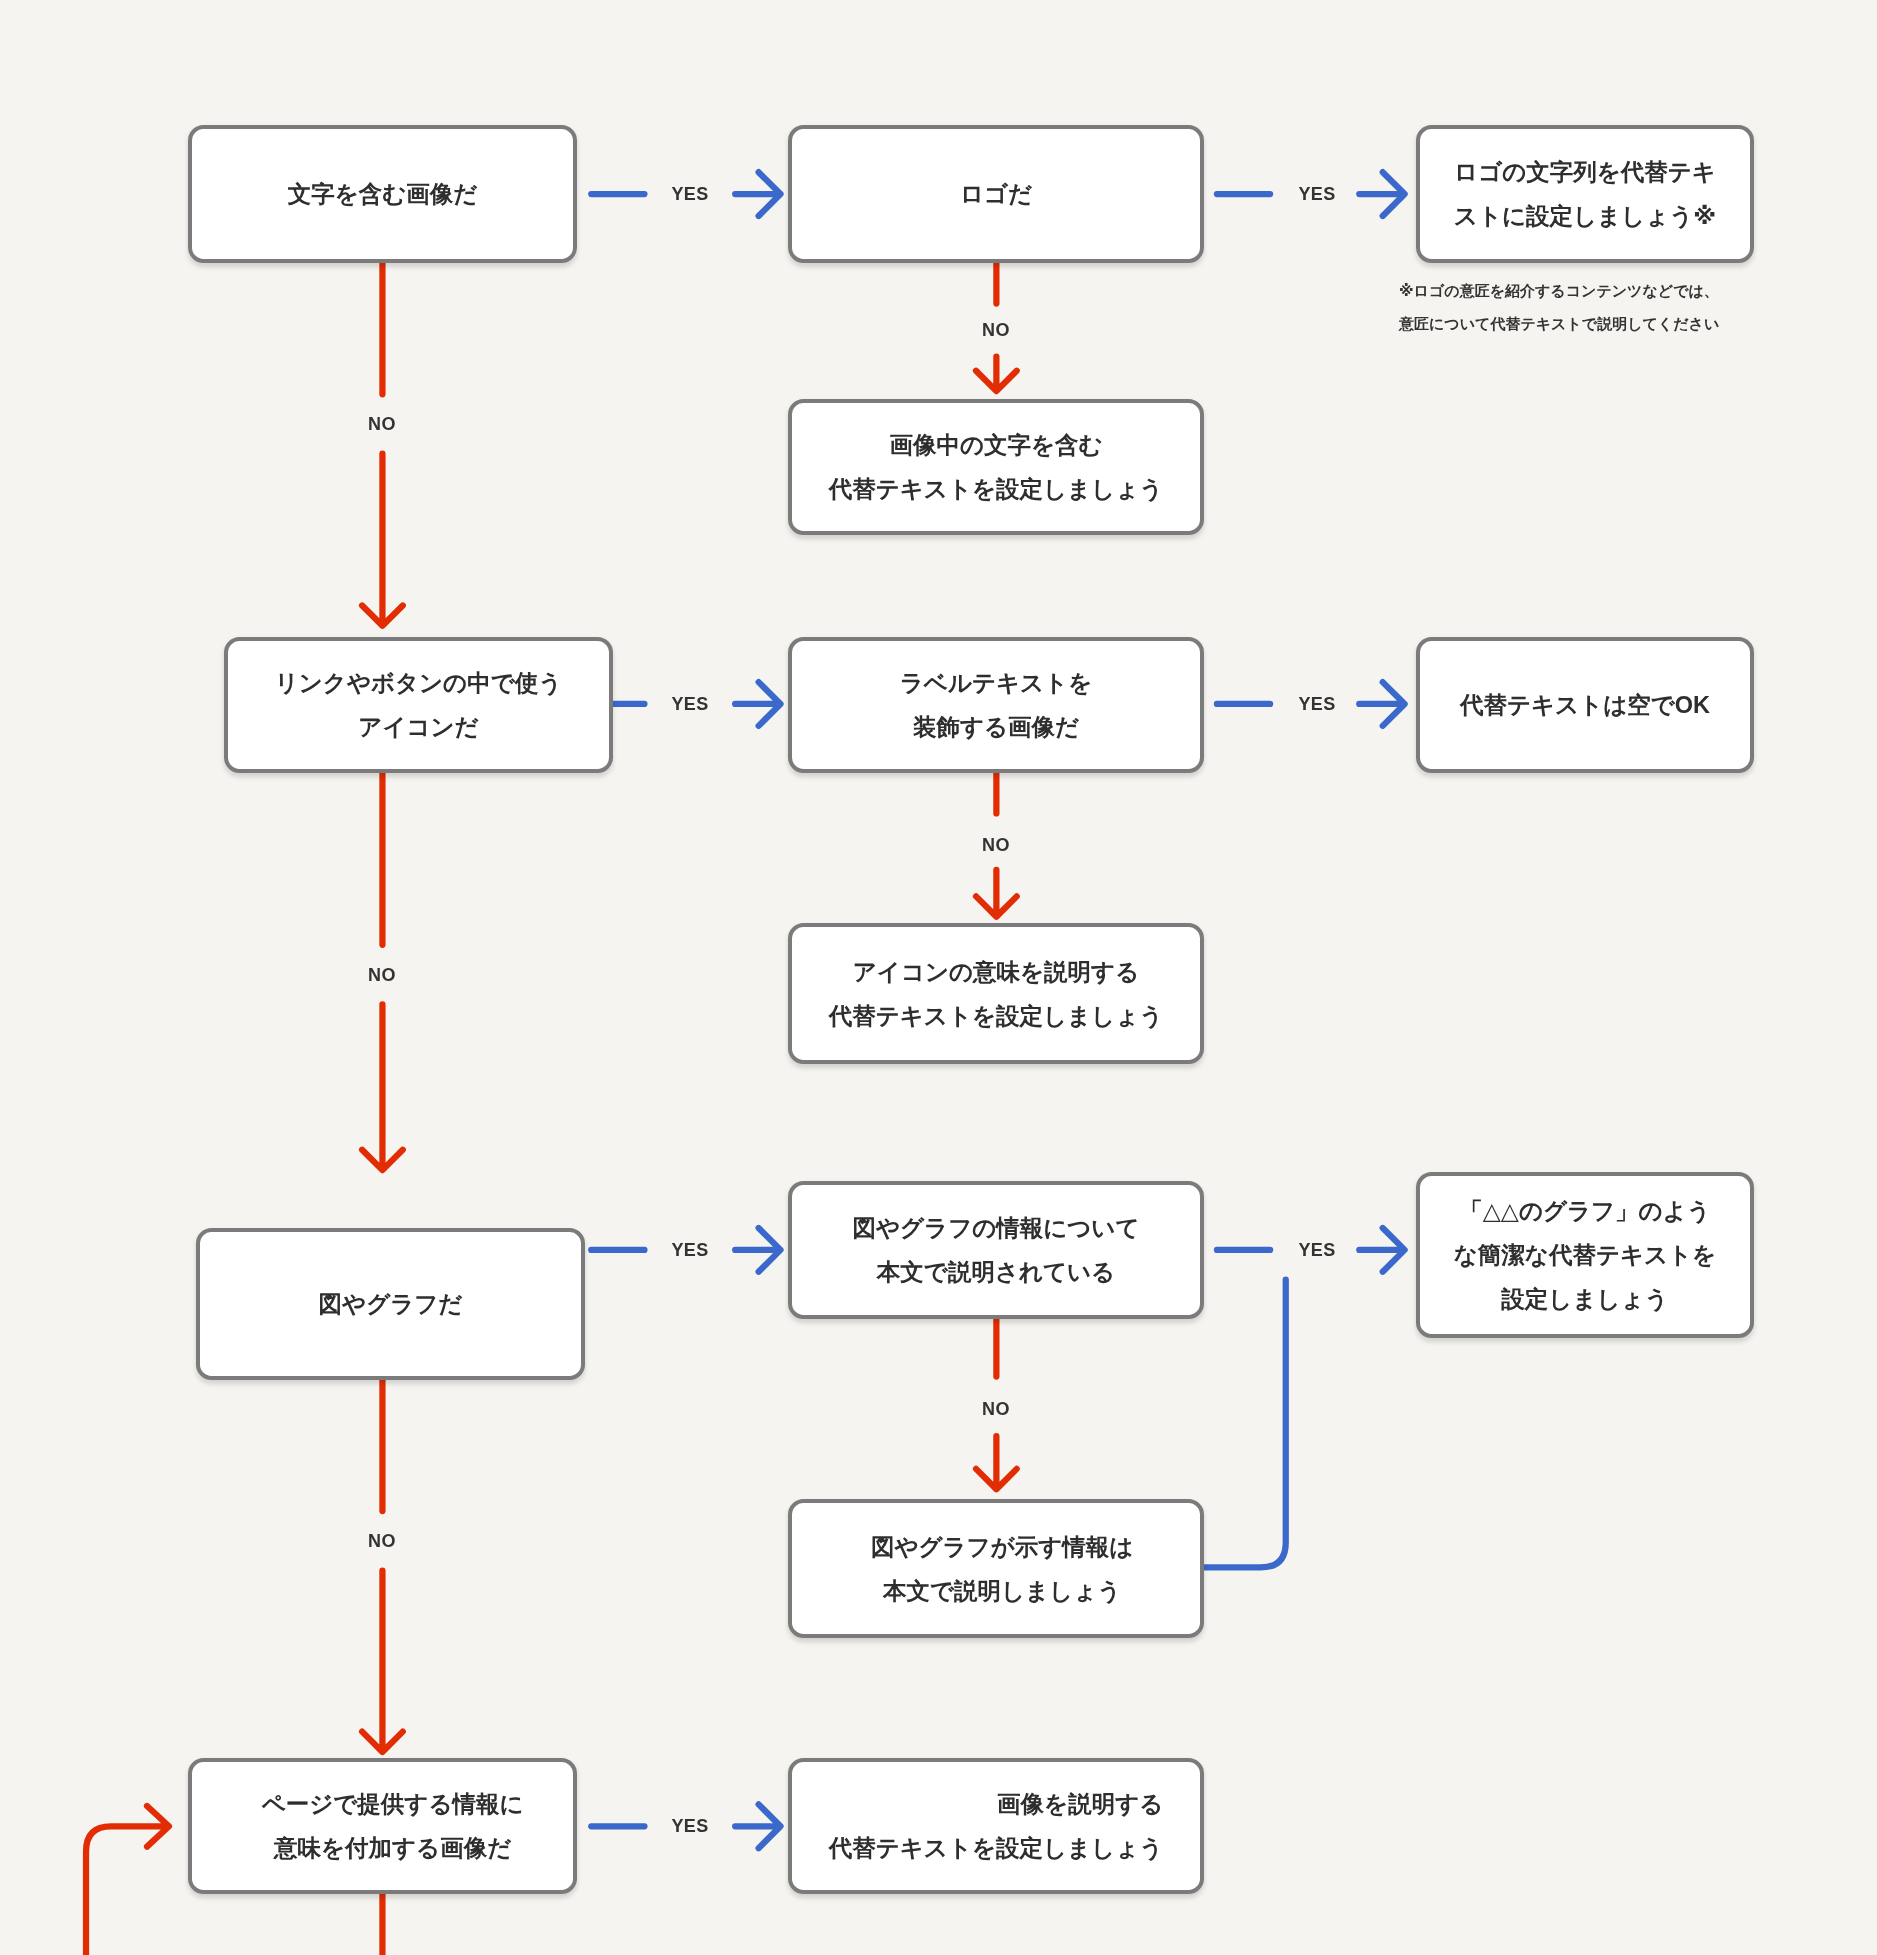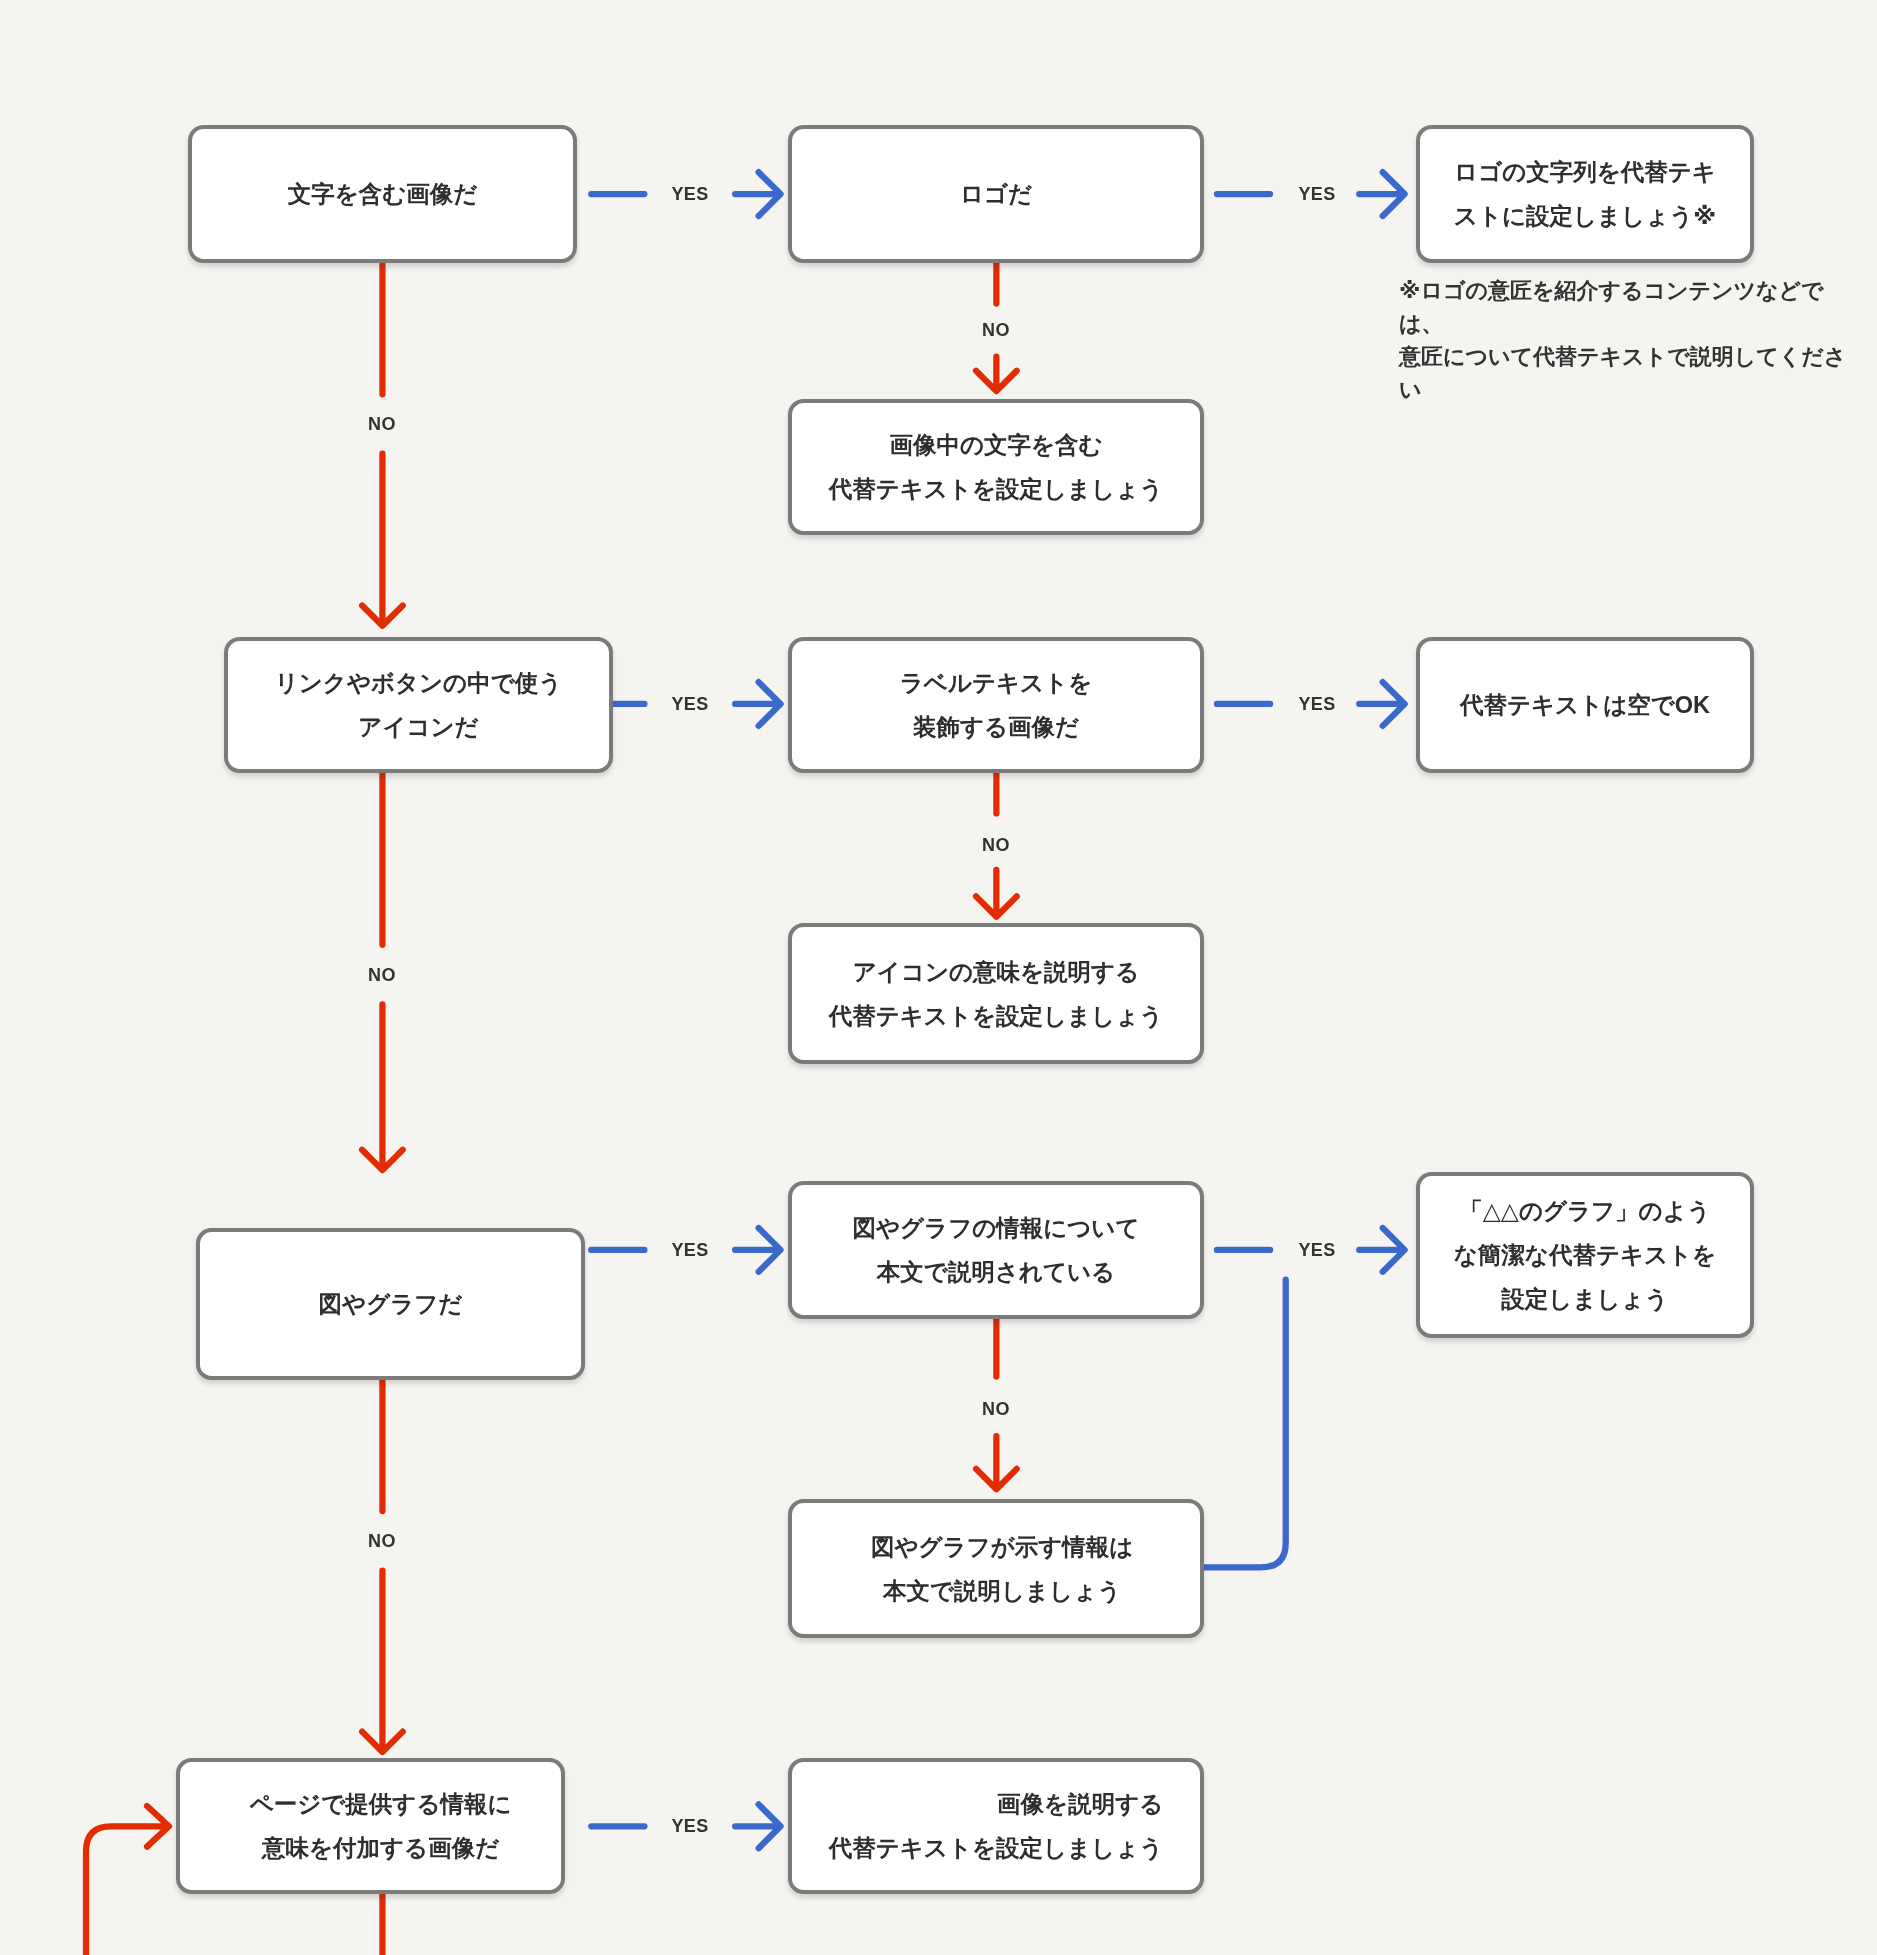--- a/index.html
+++ b/index.html
@@ -23,21 +23,21 @@
     font-size:23.5px; line-height:44px; font-weight:600; color:var(--text);
     padding:3.9px 7.8px;
   }
   .lbl{
     position:absolute; transform:translate(-50%,-50%);
     font-size:18px; font-weight:700; letter-spacing:0.4px;
     font-stretch:condensed; color:var(--label); white-space:nowrap;
   }
   .footnote{
     position:absolute; white-space:pre-line;
-    font-size:22px; line-height:33px; font-weight:600; color:var(--label);
+    font-size:15px; line-height:33px; font-weight:600; color:var(--label);
   }
   svg.connectors{position:absolute; left:0; top:0; pointer-events:none;}
   svg.connectors path{fill:none; stroke-width:16; stroke-linecap:round; stroke-linejoin:round;}
   svg.connectors path.yes-line{stroke:var(--yes);}
   svg.connectors path.no-line{stroke:var(--no);}
 </style>
 </head>
 <body>
 
 <div class="stage">
@@ -112,21 +112,21 @@
 
   <div class="node" style="left:196px;top:1181px;width:389px;height:152px;margin-top:47px;">図やグラフだ</div>
   <div class="node" style="left:788px;top:1181px;width:416px;height:138px;">図やグラフの情報について
 本文で説明されている</div>
   <div class="node" style="left:1416px;top:1172px;width:338px;height:166px;">「△△のグラフ」のよう
 な簡潔な代替テキストを
 設定しましょう</div>
   <div class="node" style="left:788px;top:1499px;width:416px;height:139px;padding-left:20px;">図やグラフが示す情報は
 本文で説明しましょう</div>
 
-  <div class="node" style="left:176px;top:1758px;width:389px;height:136px;padding-left:28px;">ページで提供する情報に
+  <div class="node" style="left:188px;top:1758px;width:389px;height:136px;padding-left:28px;">ページで提供する情報に
 意味を付加する画像だ</div>
   <div class="node" style="left:788px;top:1758px;width:416px;height:136px;text-align:right;">画像を説明する
 代替テキストを設定しましょう</div>
 
   <span class="lbl" style="left:690px;top:194px;">YES</span>
   <span class="lbl" style="left:1317px;top:194px;">YES</span>
   <span class="lbl" style="left:690px;top:704px;">YES</span>
   <span class="lbl" style="left:1317px;top:704px;">YES</span>
   <span class="lbl" style="left:690px;top:1250px;">YES</span>
   <span class="lbl" style="left:1317px;top:1250px;">YES</span>

